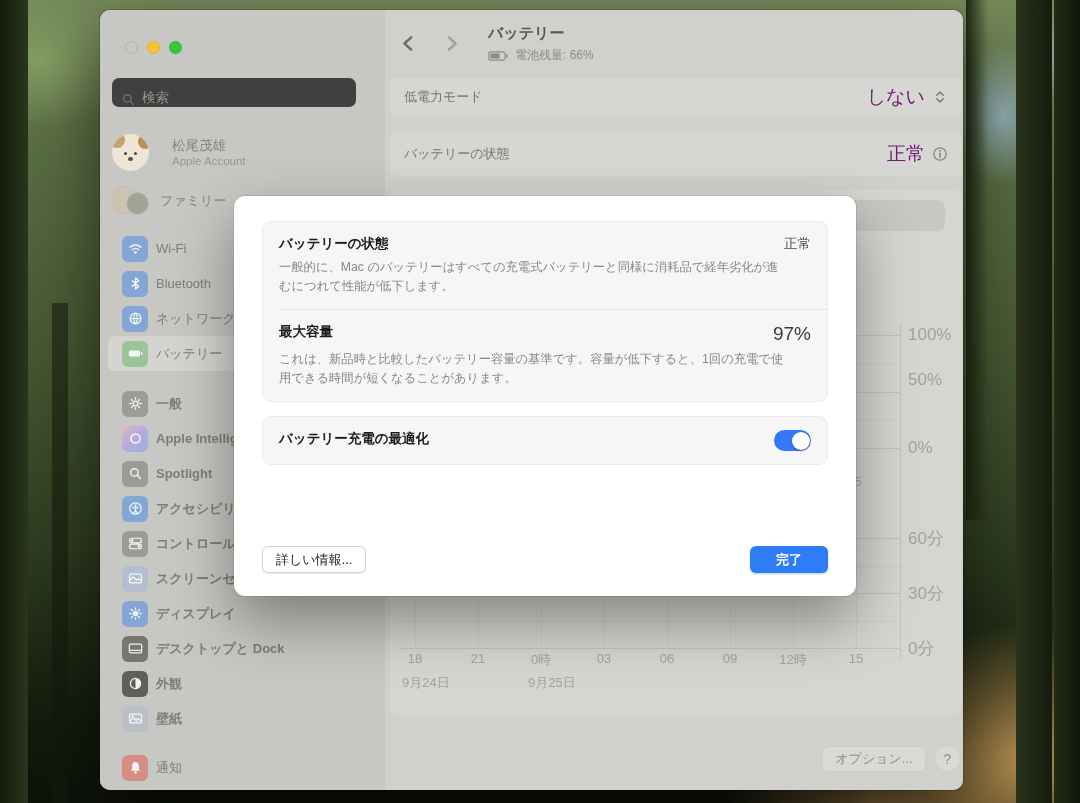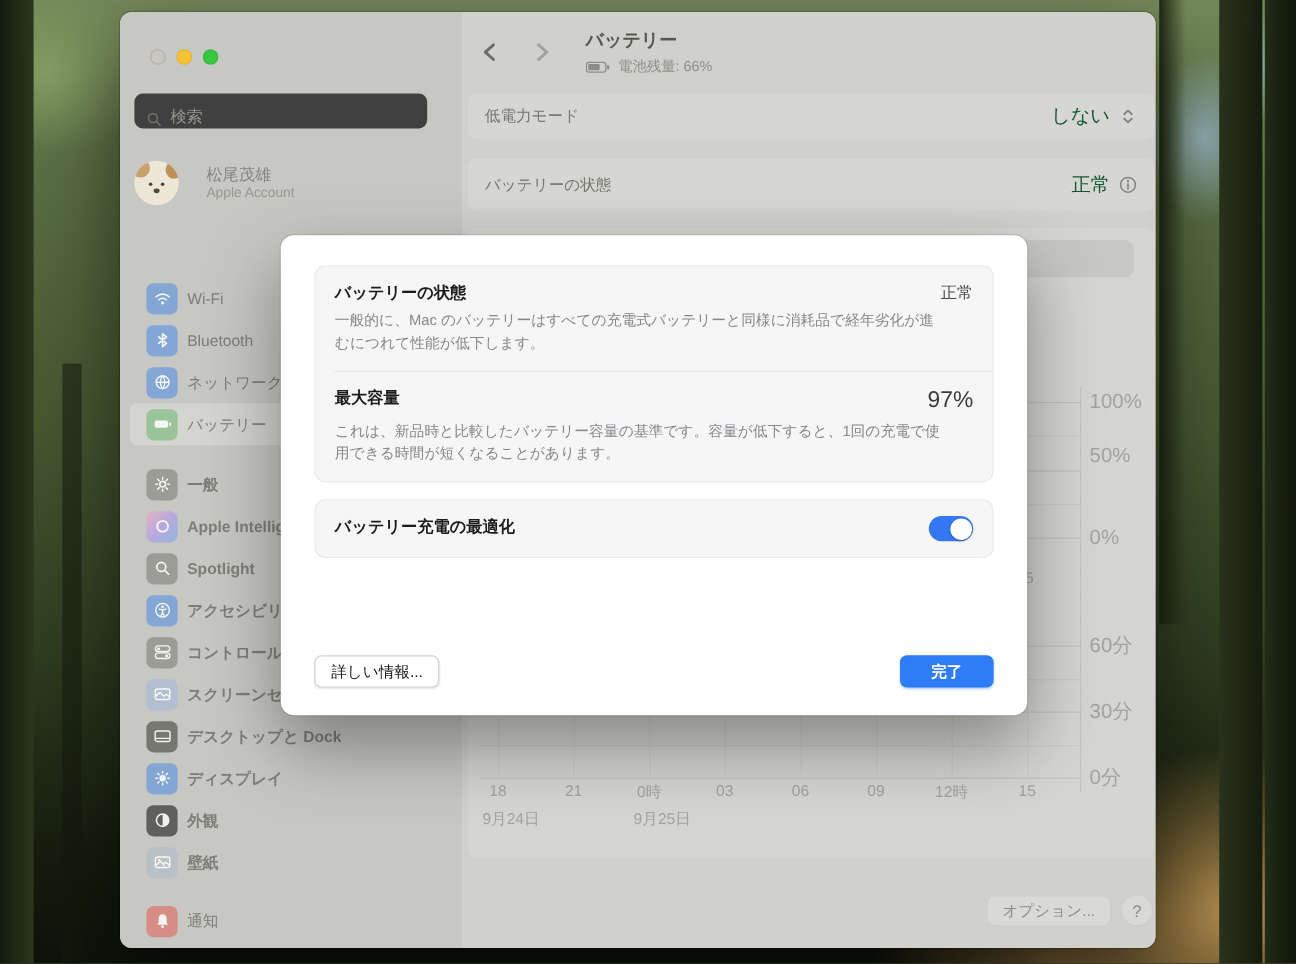--- a/index.html
+++ b/index.html
@@ -78,21 +78,21 @@
   .page-title{font-size:15px;font-weight:bold;color:#56564f;}
   .page-sub{margin-top:4px;display:flex;align-items:center;gap:6px;color:#8d8d86;}
   .page-sub svg{width:21px;height:12px;}
   .page-sub span{font-size:12px;}
   .crow{position:absolute;left:5px;width:572px;border-radius:7px;background:#d6d6d2;
     display:flex;align-items:center;padding:0 14px;}
   .crow.r1{top:68px;height:38px;}
   .crow.r2{top:122px;height:44px;}
   .crow .lab{font-size:13px;color:#75756e;}
   .crow .spacer{flex:1;}
-  .crow .val{font-size:16px;color:#14532d;margin-right:7px;}
+  .crow .val{font-size:19px;color:#701a75;margin-right:7px;}
   .crow svg.ctl{width:16px;height:16px;color:#85857f;}
 
   
   .chart-card{position:absolute;left:5px;top:180px;width:572px;height:525px;border-radius:8px;background:#d5d5d1;overflow:hidden;}
   .seg{position:absolute;left:300px;top:10px;width:255px;height:31px;border-radius:8px;background:#c7c7c3;}
   .hline{position:absolute;left:10px;width:500px;height:0;border-top:1px solid #c2c2be;}
   .hline.minor{border-top-color:#cbcbc7;}
   .vaxis{position:absolute;left:510px;top:133px;height:337px;border-left:1px dotted #b5b5b0;}
   .vline{position:absolute;top:14px;height:444px;border-left:1px dotted #c3c3bf;}
   .ylab{position:absolute;left:518px;width:52px;text-align:left;font-size:17px;color:#a3a39d;transform:translateY(-50%);}
@@ -270,20 +270,27 @@
             <span class="ear-r"></span>
           <span class="eye l"></span>
             <span class="eye r"></span>
             <span class="nose"></span>
         </div>
         <div>
           <div class="acct-name">松尾茂雄</div>
           <div class="acct-sub">Apple Account</div>
         </div>
       </div>
+      <div class="family">
+        <div class="fam-wrap">
+          <div class="fam-a"></div>
+            <div class="fam-b"></div>
+        </div>
+        <span class="fam-label">ファミリー</span>
+      </div>
       <div class="nav-group g1" id="nav-g0">
           <div class="nav-item">
             <span class="tile t-wifi">
               <svg>
                 <use href="#i-wifi"></use>
               </svg>
             </span>
             <span class="nav-label">Wi-Fi</span>
           </div>
           <div class="nav-item">
@@ -354,34 +361,34 @@
           </div>
           <div class="nav-item">
             <span class="tile t-screen-saver">
               <svg>
                 <use href="#i-screen-saver"></use>
               </svg>
             </span>
             <span class="nav-label">スクリーンセーバ</span>
           </div>
           <div class="nav-item">
+            <span class="tile t-display">
+              <svg>
+                <use href="#i-display"></use>
+              </svg>
+            </span>
+            <span class="nav-label">ディスプレイ</span>
+          </div>
+          <div class="nav-item">
             <span class="tile t-desktop-dock">
               <svg>
                 <use href="#i-desktop-dock"></use>
               </svg>
             </span>
             <span class="nav-label">デスクトップと Dock</span>
-          </div>
-          <div class="nav-item">
-            <span class="tile t-display">
-              <svg>
-                <use href="#i-display"></use>
-              </svg>
-            </span>
-            <span class="nav-label">ディスプレイ</span>
           </div>
           <div class="nav-item">
             <span class="tile t-appearance">
               <svg>
                 <use href="#i-appearance"></use>
               </svg>
             </span>
             <span class="nav-label">外観</span>
           </div>
           <div class="nav-item">

